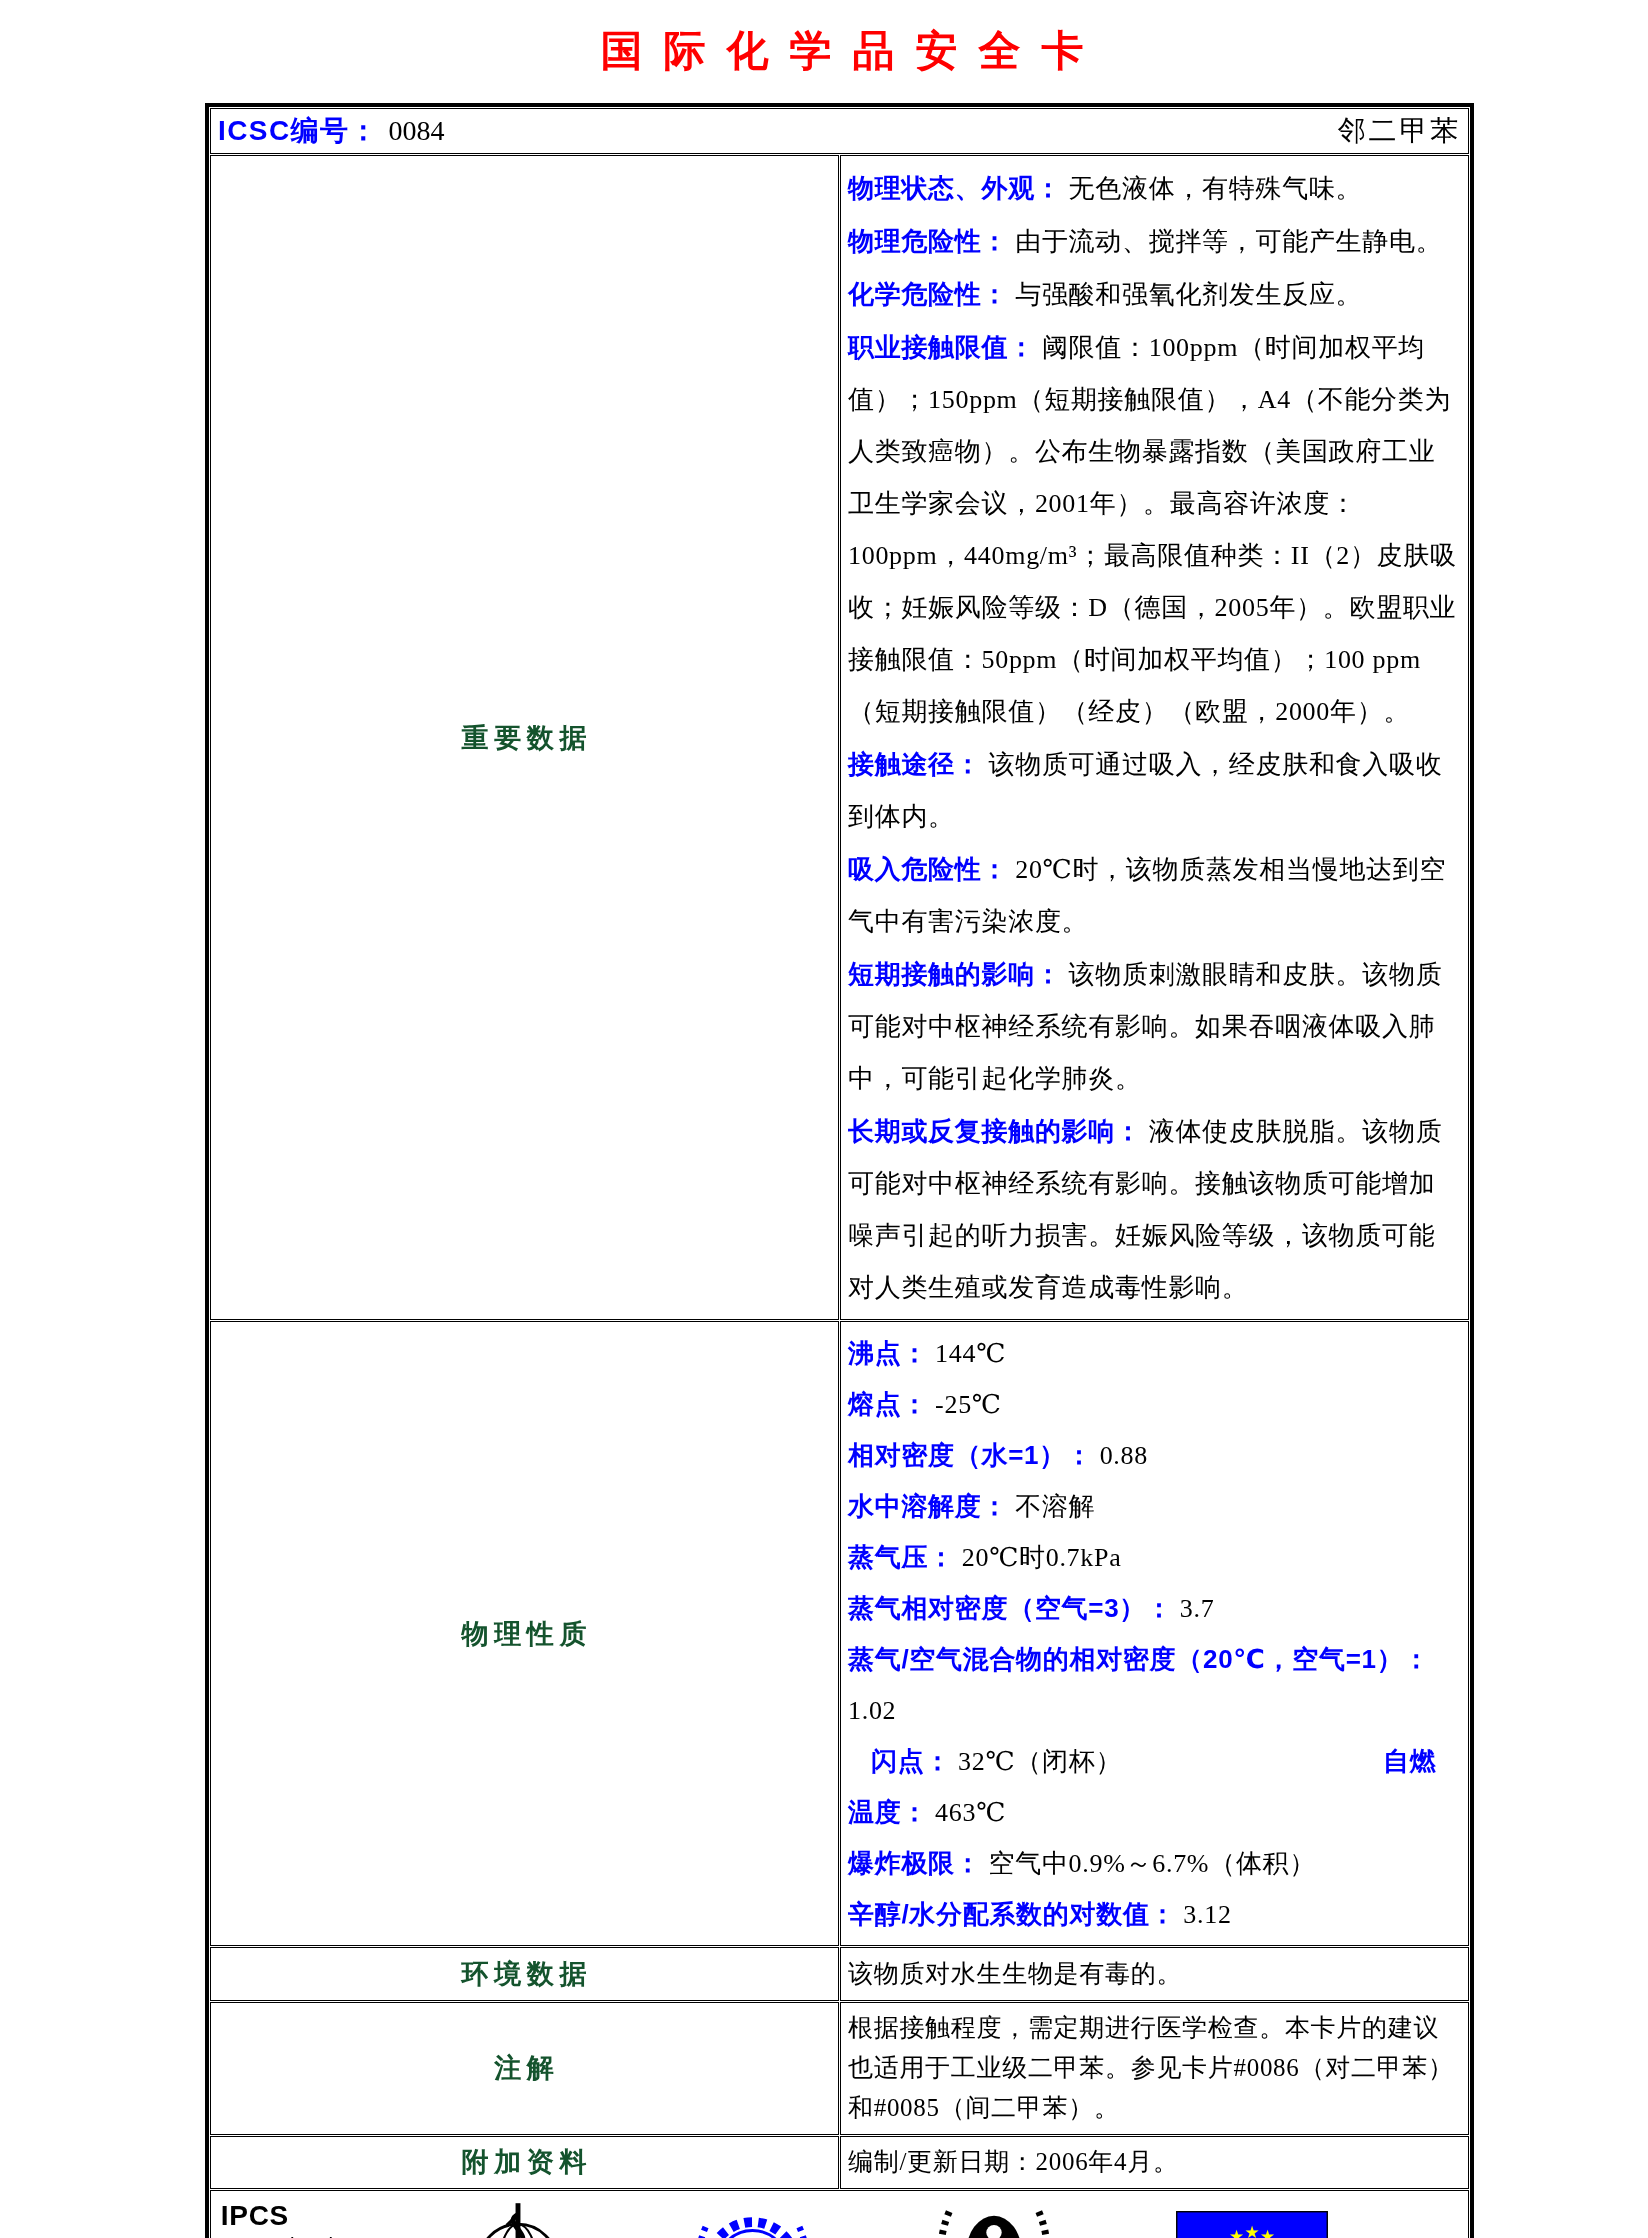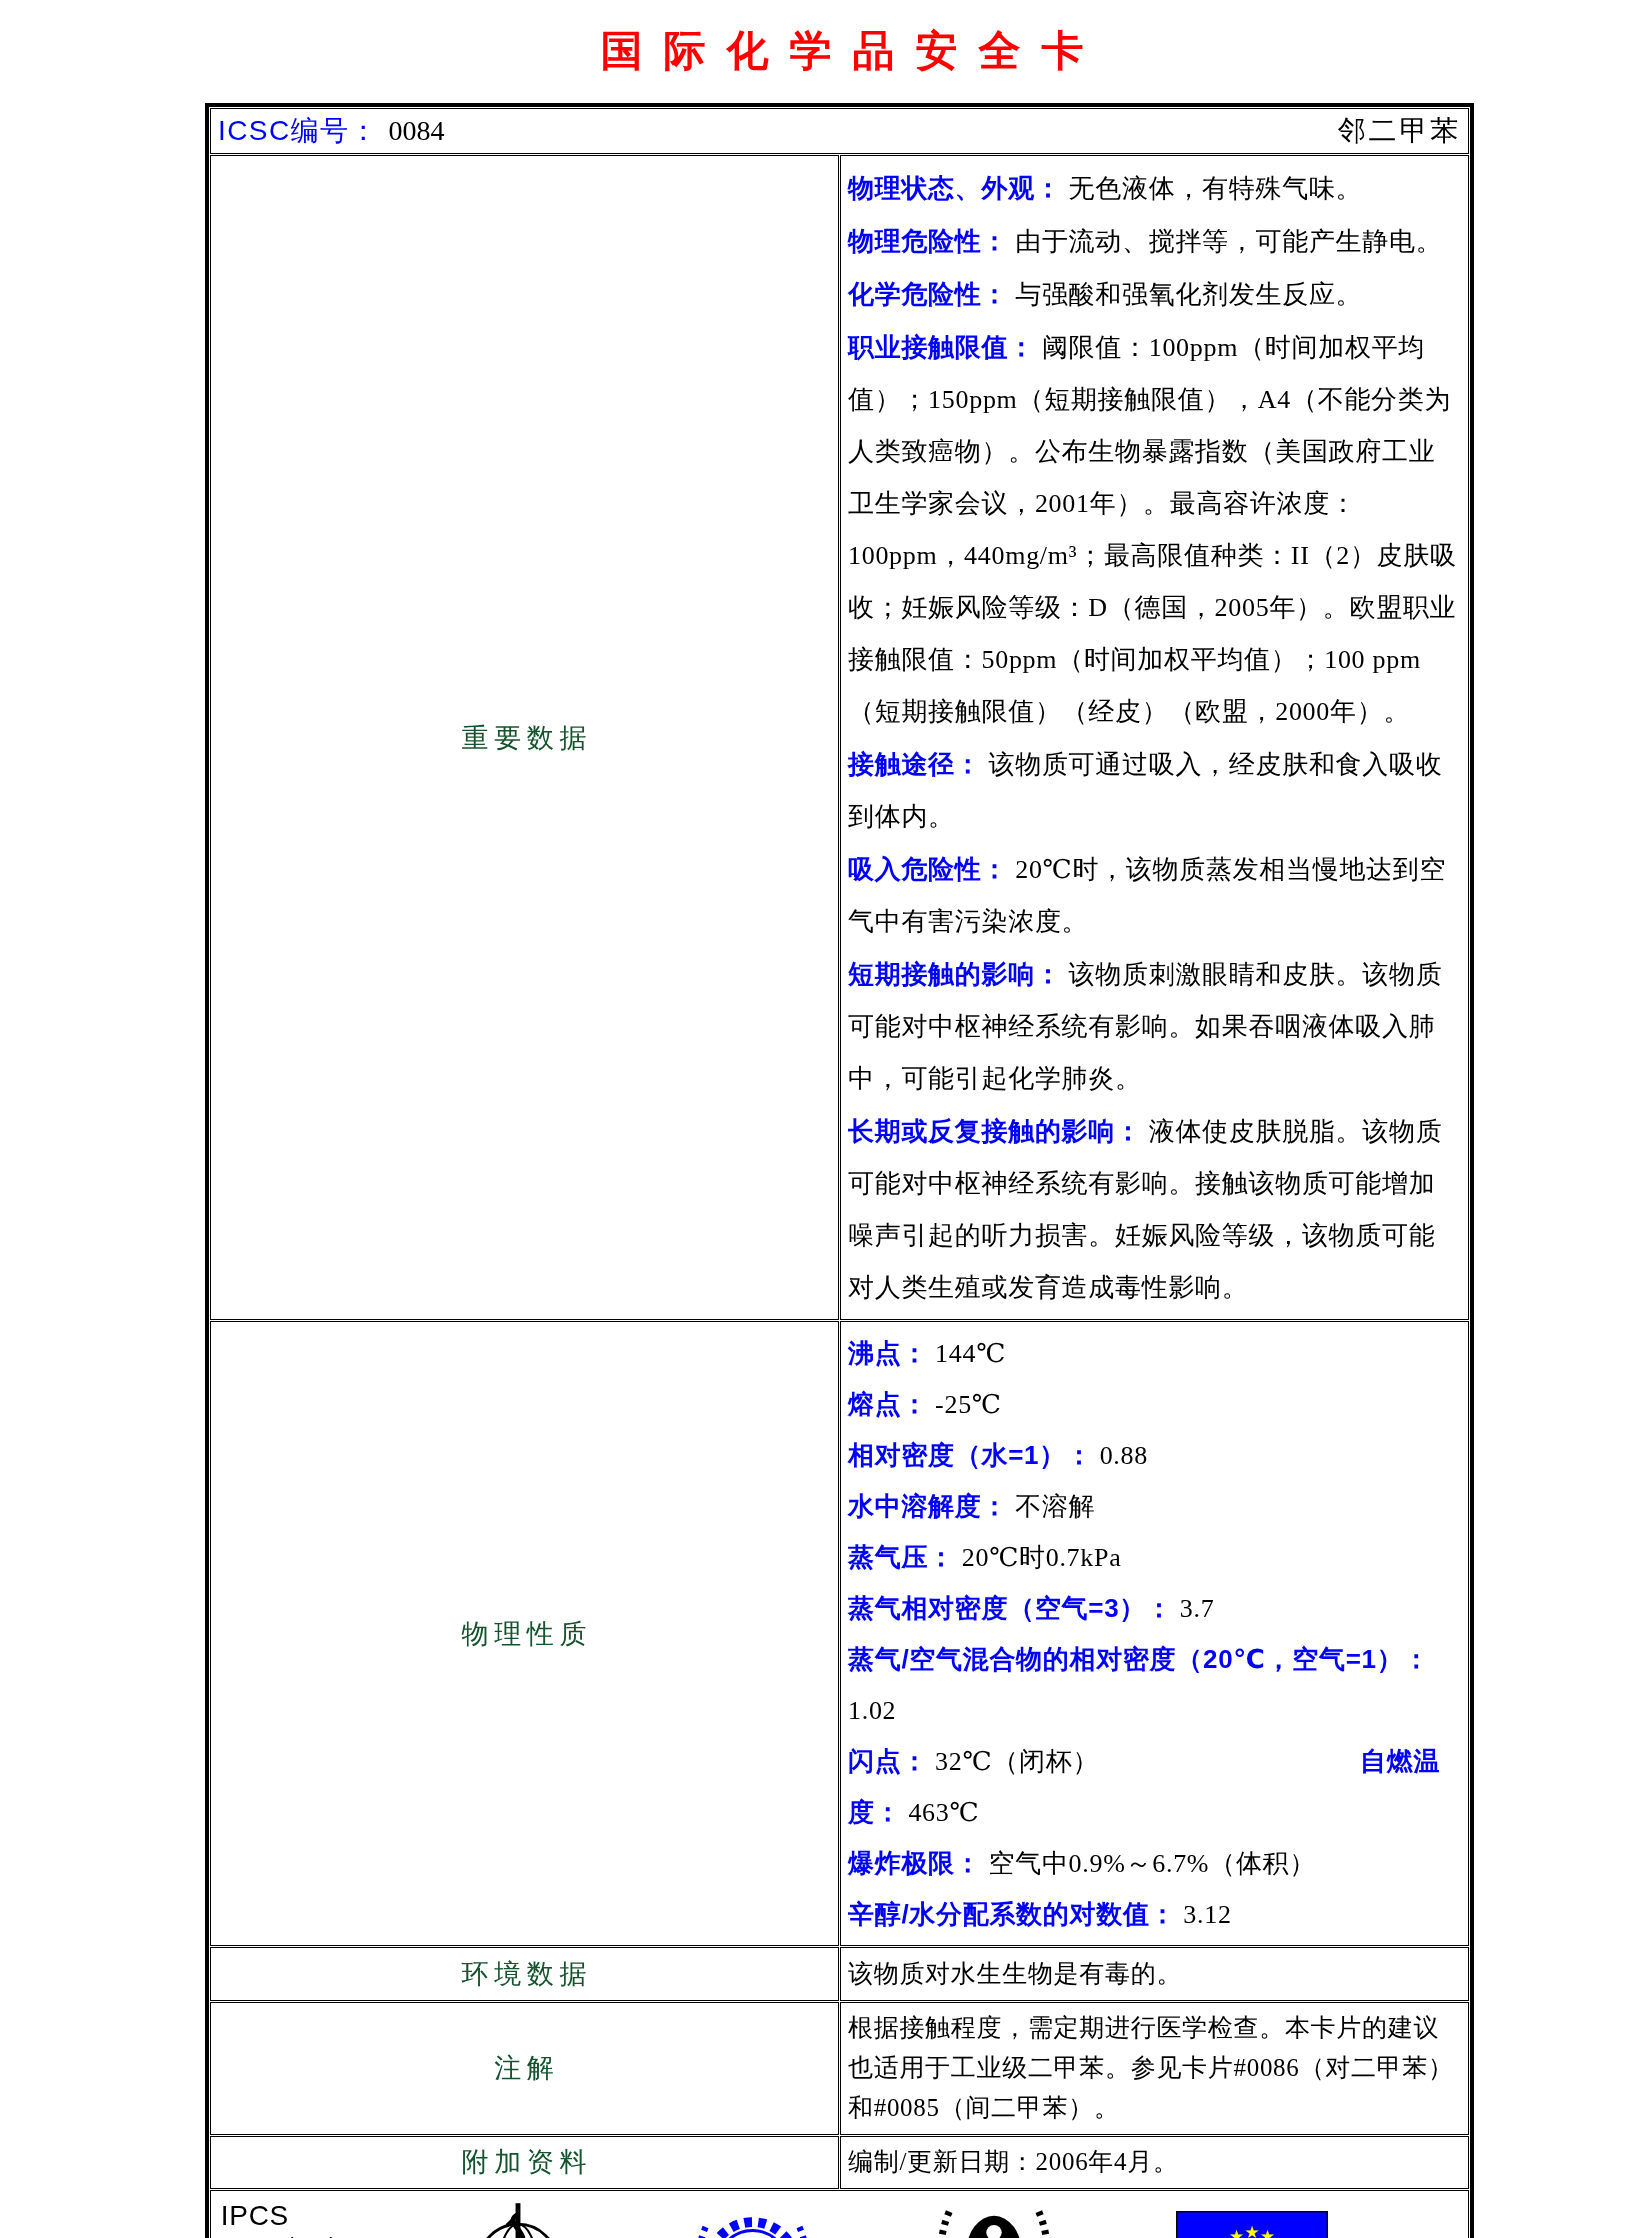--- a/index.html
+++ b/index.html
@@ -15,21 +15,21 @@
   table.card {
     position:absolute; left:205px; top:103px; width:1269px;
     border-collapse:separate; border-spacing:1.4px;
     border:4.9px solid #000; border-bottom-width:7.7px; background:#ffffff;
     table-layout:fixed;
   }
   td { border:1.4px solid #000; background:#ffffff; }
   td.label-col { width:176px; }
 
   
-  .hei  { font-family:"Liberation Sans","DejaVu Sans",sans-serif; font-weight:normal; }
+  .hei  { font-family:"Liberation Sans","DejaVu Sans",sans-serif; font-weight:bold; }
   .song { font-family:"Liberation Serif","DejaVu Serif",serif; font-weight:normal; }
   .blue { color:#0000ff; }
 
   
   .hdr-cell { height:44px; padding:0 7px; vertical-align:middle; }
   .hdr-flex { display:flex; justify-content:space-between; align-items:center; }
   .hdr-label { font-size:28px; letter-spacing:1.4px; }
   .hdr-num  { font-size:28px; margin-left:9.8px; color:#000; }
   .hdr-name { font-size:28px; color:#000; letter-spacing:2.8px; }
 
@@ -40,21 +40,21 @@
   }
 
   
   .content { padding:5.6px 8.4px 5.6px 7px; vertical-align:middle; }
   .content.top { vertical-align:top; }
   p.line  { margin:0; font-size:26px; line-height:52px; color:#000; letter-spacing:0.7px; }
   p.pline { margin:0; font-size:26px; line-height:51px; color:#000; letter-spacing:0.7px; }
   p.nline { margin:0; font-size:25px; line-height:40px; color:#000; letter-spacing:0.7px; }
   .lbl { color:#0000ff; font-family:"Liberation Sans","DejaVu Sans",sans-serif; font-weight:bold; margin-right:7px; }
   .txt { color:#000; font-family:"Liberation Serif","DejaVu Serif",serif; }
-  .pair1 { display:inline-block; width:512px; }
+  .pair1 { display:inline-block; width:512px;margin-left:23px; }
 
   .h-important { height:835px; }
   .h-physical  { height:504px; }
   .h-env  { height:45px; }
   .h-note { height:77px; }
   .h-add  { height:45px; }
   .h-logos{ height:188px; }
 
   
   .logos-cell { padding:8.4px 7px 5.6px 9.8px; vertical-align:top; }

